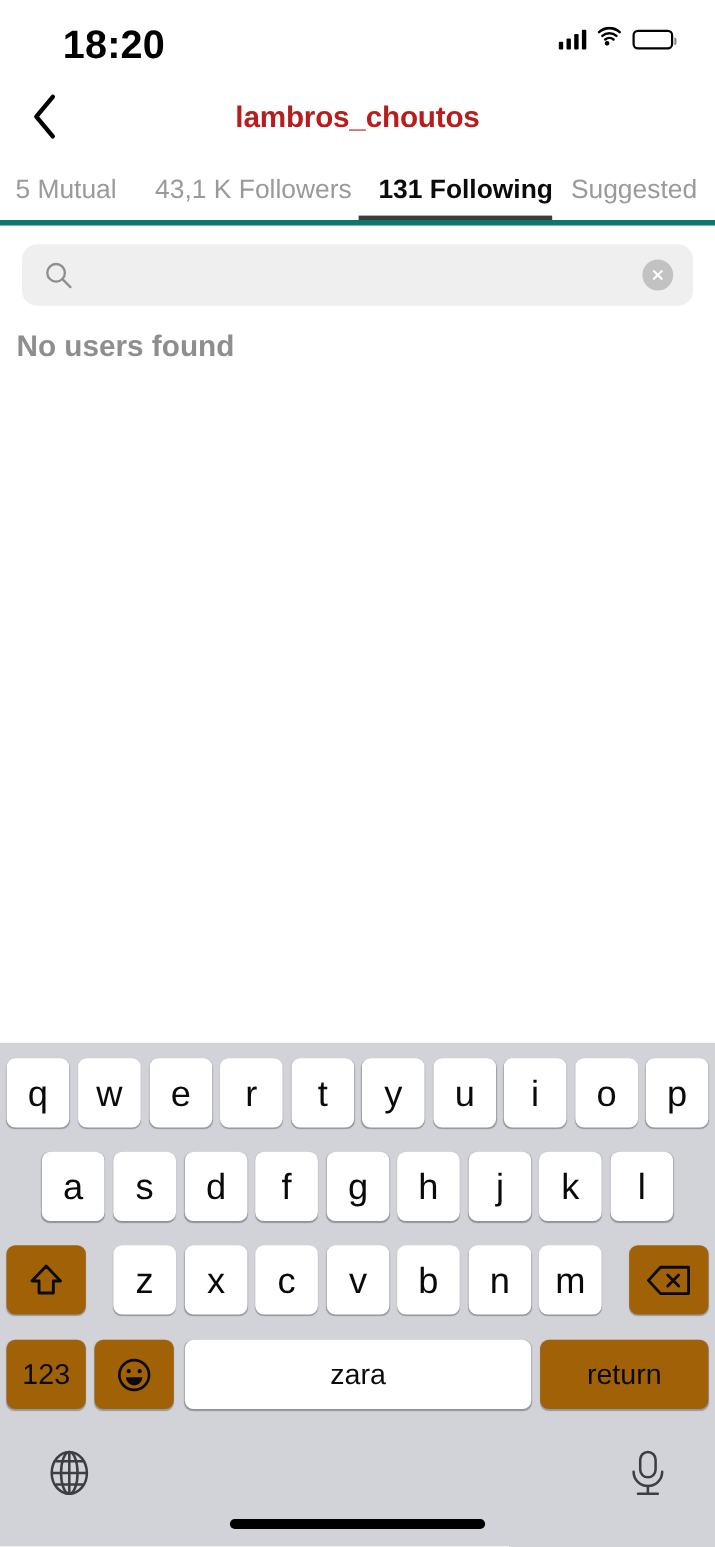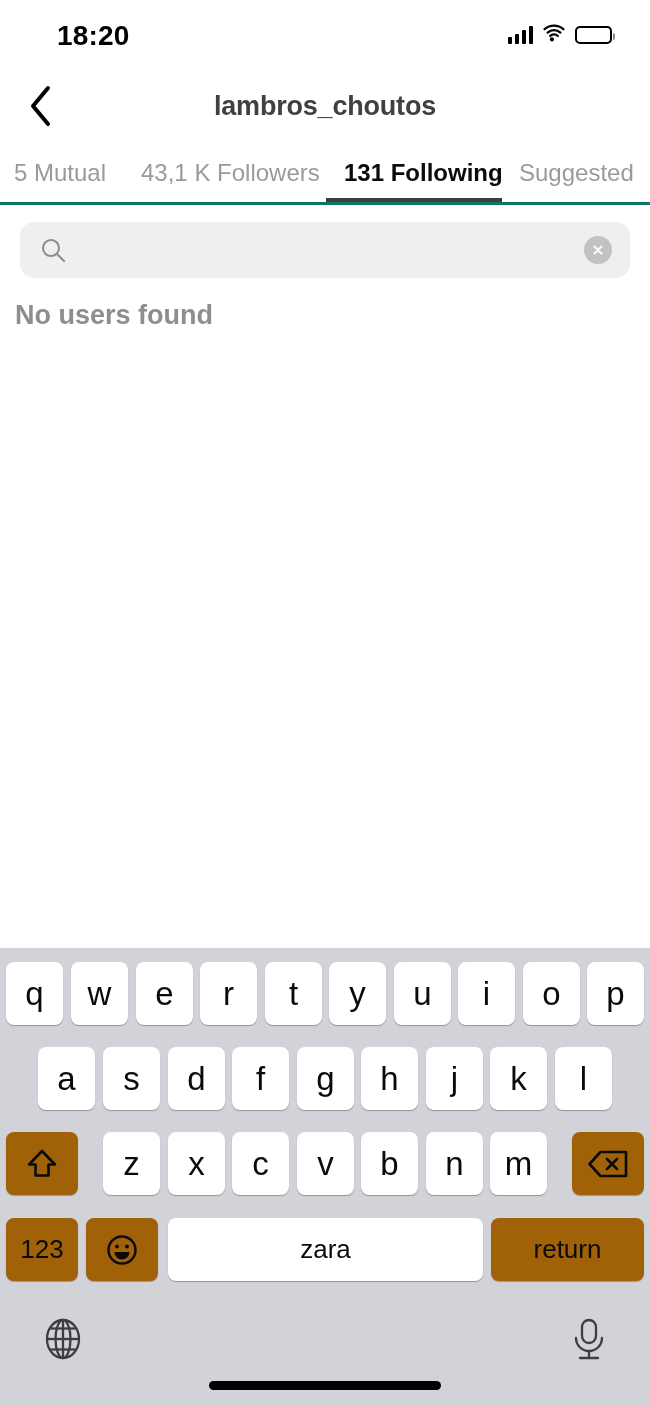--- a/index.html
+++ b/index.html
@@ -19,21 +19,21 @@
 
   
   .statusbar {
     position: absolute;
     top: 0; left: 0;
     width: 650px; height: 70px;
   }
   .status-time {
     position: absolute;
     left: 57px; top: 20px;
-    font-size: 28px;
+    font-size: 36px;
     font-weight: 700;
     letter-spacing: 0.2px;
     color: #000;
   }
   .status-right {
     position: absolute;
     right: 38px; top: 24px;
     display: flex;
     align-items: center;
     gap: 9px;
@@ -74,30 +74,30 @@
     width: 52px; height: 56px;
     display: flex; align-items: center; justify-content: center;
   }
   .nav-title {
     position: absolute;
     left: 0; top: 0;
     width: 650px; height: 72px;
     display: flex; align-items: center; justify-content: center;
     font-size: 27px;
     font-weight: 700;
-    color: #404040;
+    color: #b91c1c;
     letter-spacing: -0.2px;
   }
 
   
   .tabbar {
     position: absolute;
     top: 142px; left: 0;
     width: 650px; height: 63px;
-    border-bottom: 3px solid #0f766e;
+    border-bottom: 5px solid #0f766e;
   }
   .tab {
     position: absolute;
     top: 0;
     height: 62px;
     display: flex;
     align-items: center;
     font-size: 24px;
     color: #9a9a9a;
     white-space: nowrap;

